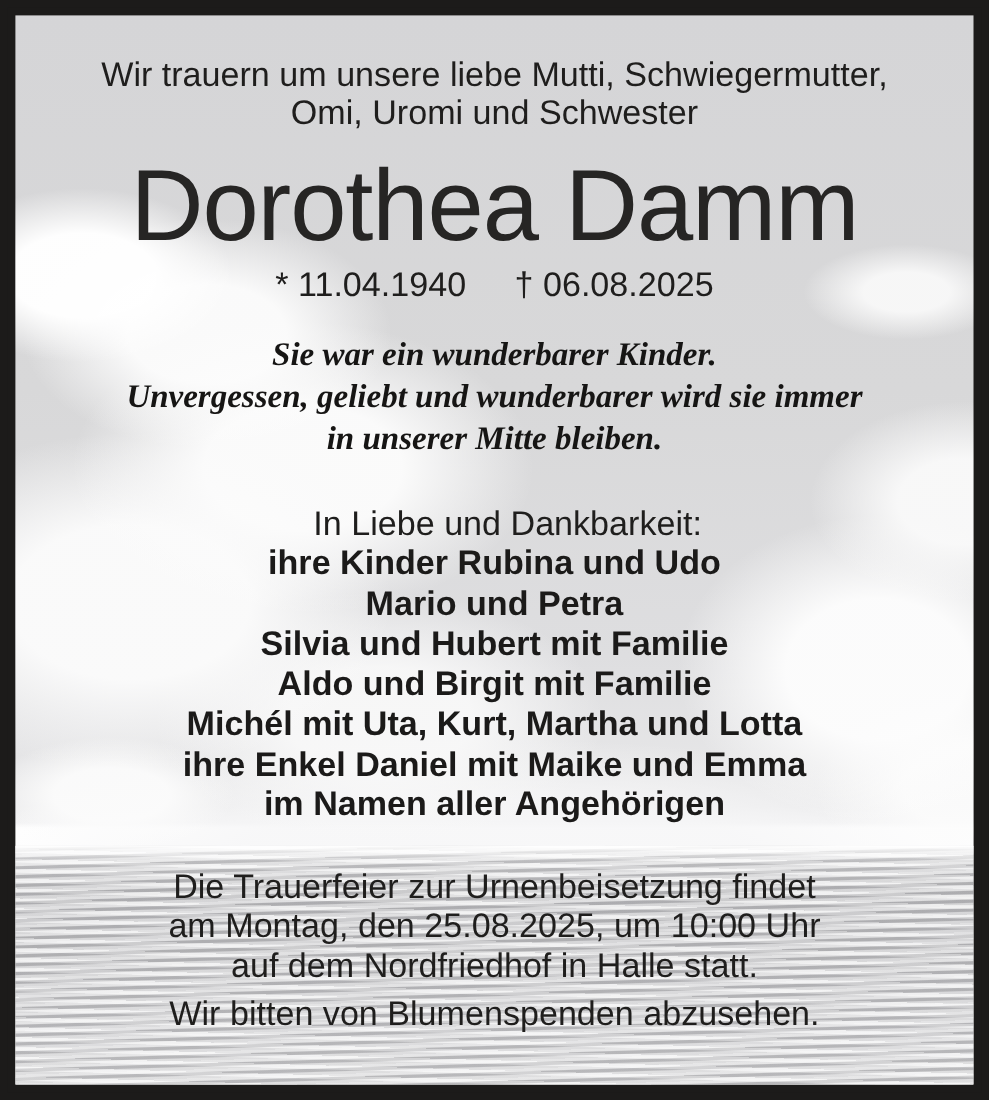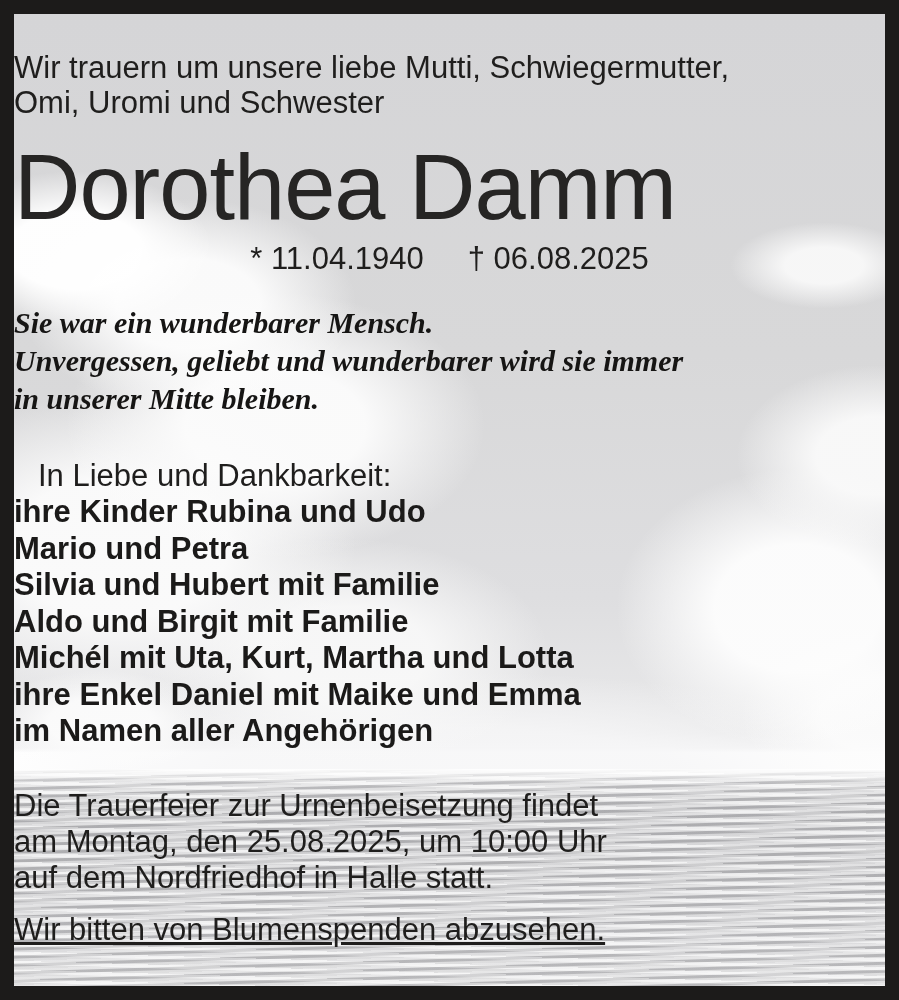--- a/index.html
+++ b/index.html
@@ -39,41 +39,41 @@
   .water{
     position:absolute;left:0;right:0;top:755px;bottom:0;
     background:
       linear-gradient(180deg, rgba(255,255,255,.95) 0, rgba(255,255,255,0) 14px),
       repeating-linear-gradient(178.3deg, rgba(255,255,255,.55) 0 2px, rgba(125,125,129,.22) 3px 5px, rgba(255,255,255,.4) 6px 8px),
       repeating-linear-gradient(181.6deg, rgba(255,255,255,.45) 0 3px, rgba(110,110,115,.16) 4px 9px),
       linear-gradient(180deg,#ededee 0%,#c9c9cb 18%,#cdcdcf 48%,#d6d6d8 78%,#dcdcdd 100%);
   }
   .content{
     position:absolute;inset:7px;
-    color:#1f1e1d;
+    text-align:center;color:#1f1e1d;
   }
   .intro{margin-top:36px;font-size:31px;line-height:35px;}
   .name{
     margin-top:20px;font-size:92px;line-height:94px;
     font-weight:400;letter-spacing:-1px;color:#262524;
   }
   .dates{
     margin-top:8px;font-size:31px;line-height:34px;
     display:flex;justify-content:center;gap:44px;
   }
   .quote{
     margin-top:28px;
     font-family:"Liberation Serif",serif;
     font-style:italic;font-weight:bold;
     font-size:30px;line-height:38px;color:#161514;
   }
   .closing{margin-top:40px;font-size:31px;line-height:36px;padding-left:24px;}
   .family{font-size:31px;line-height:36.5px;font-weight:bold;color:#1b1a19;}
   .funeral{margin-top:38px;font-size:31px;line-height:36px;}
-  .flowers{margin-top:16px;font-size:31px;line-height:36px;text-decoration:underline;}
+  .flowers{margin-top:8px;font-size:31px;line-height:36px;}
 </style>
 </head>
 <body>
 
 <div class="frame">
   <div class="scene">
     <div class="clouds"></div>
     <div class="water"></div>
   </div>
 
@@ -85,21 +85,21 @@
     </div>
 
     <div class="name">Dorothea Damm</div>
 
     <div class="dates">
       <span>* 11.04.1940</span>
       <span>† 06.08.2025</span>
     </div>
 
     <div class="quote">
-      <div>Sie war ein wunderbarer Mensch.</div>
+      <div>Sie war ein wunderbarer Kinder.</div>
       <div>Unvergessen, geliebt und wunderbarer wird sie immer</div>
       <div>in unserer Mitte bleiben.</div>
     </div>
 
     <div class="closing">In Liebe und Dankbarkeit:</div>
 
     <div class="family">
       <div>ihre Kinder Rubina und Udo</div>
       <div>Mario und Petra</div>
       <div>Silvia und Hubert mit Familie</div>

